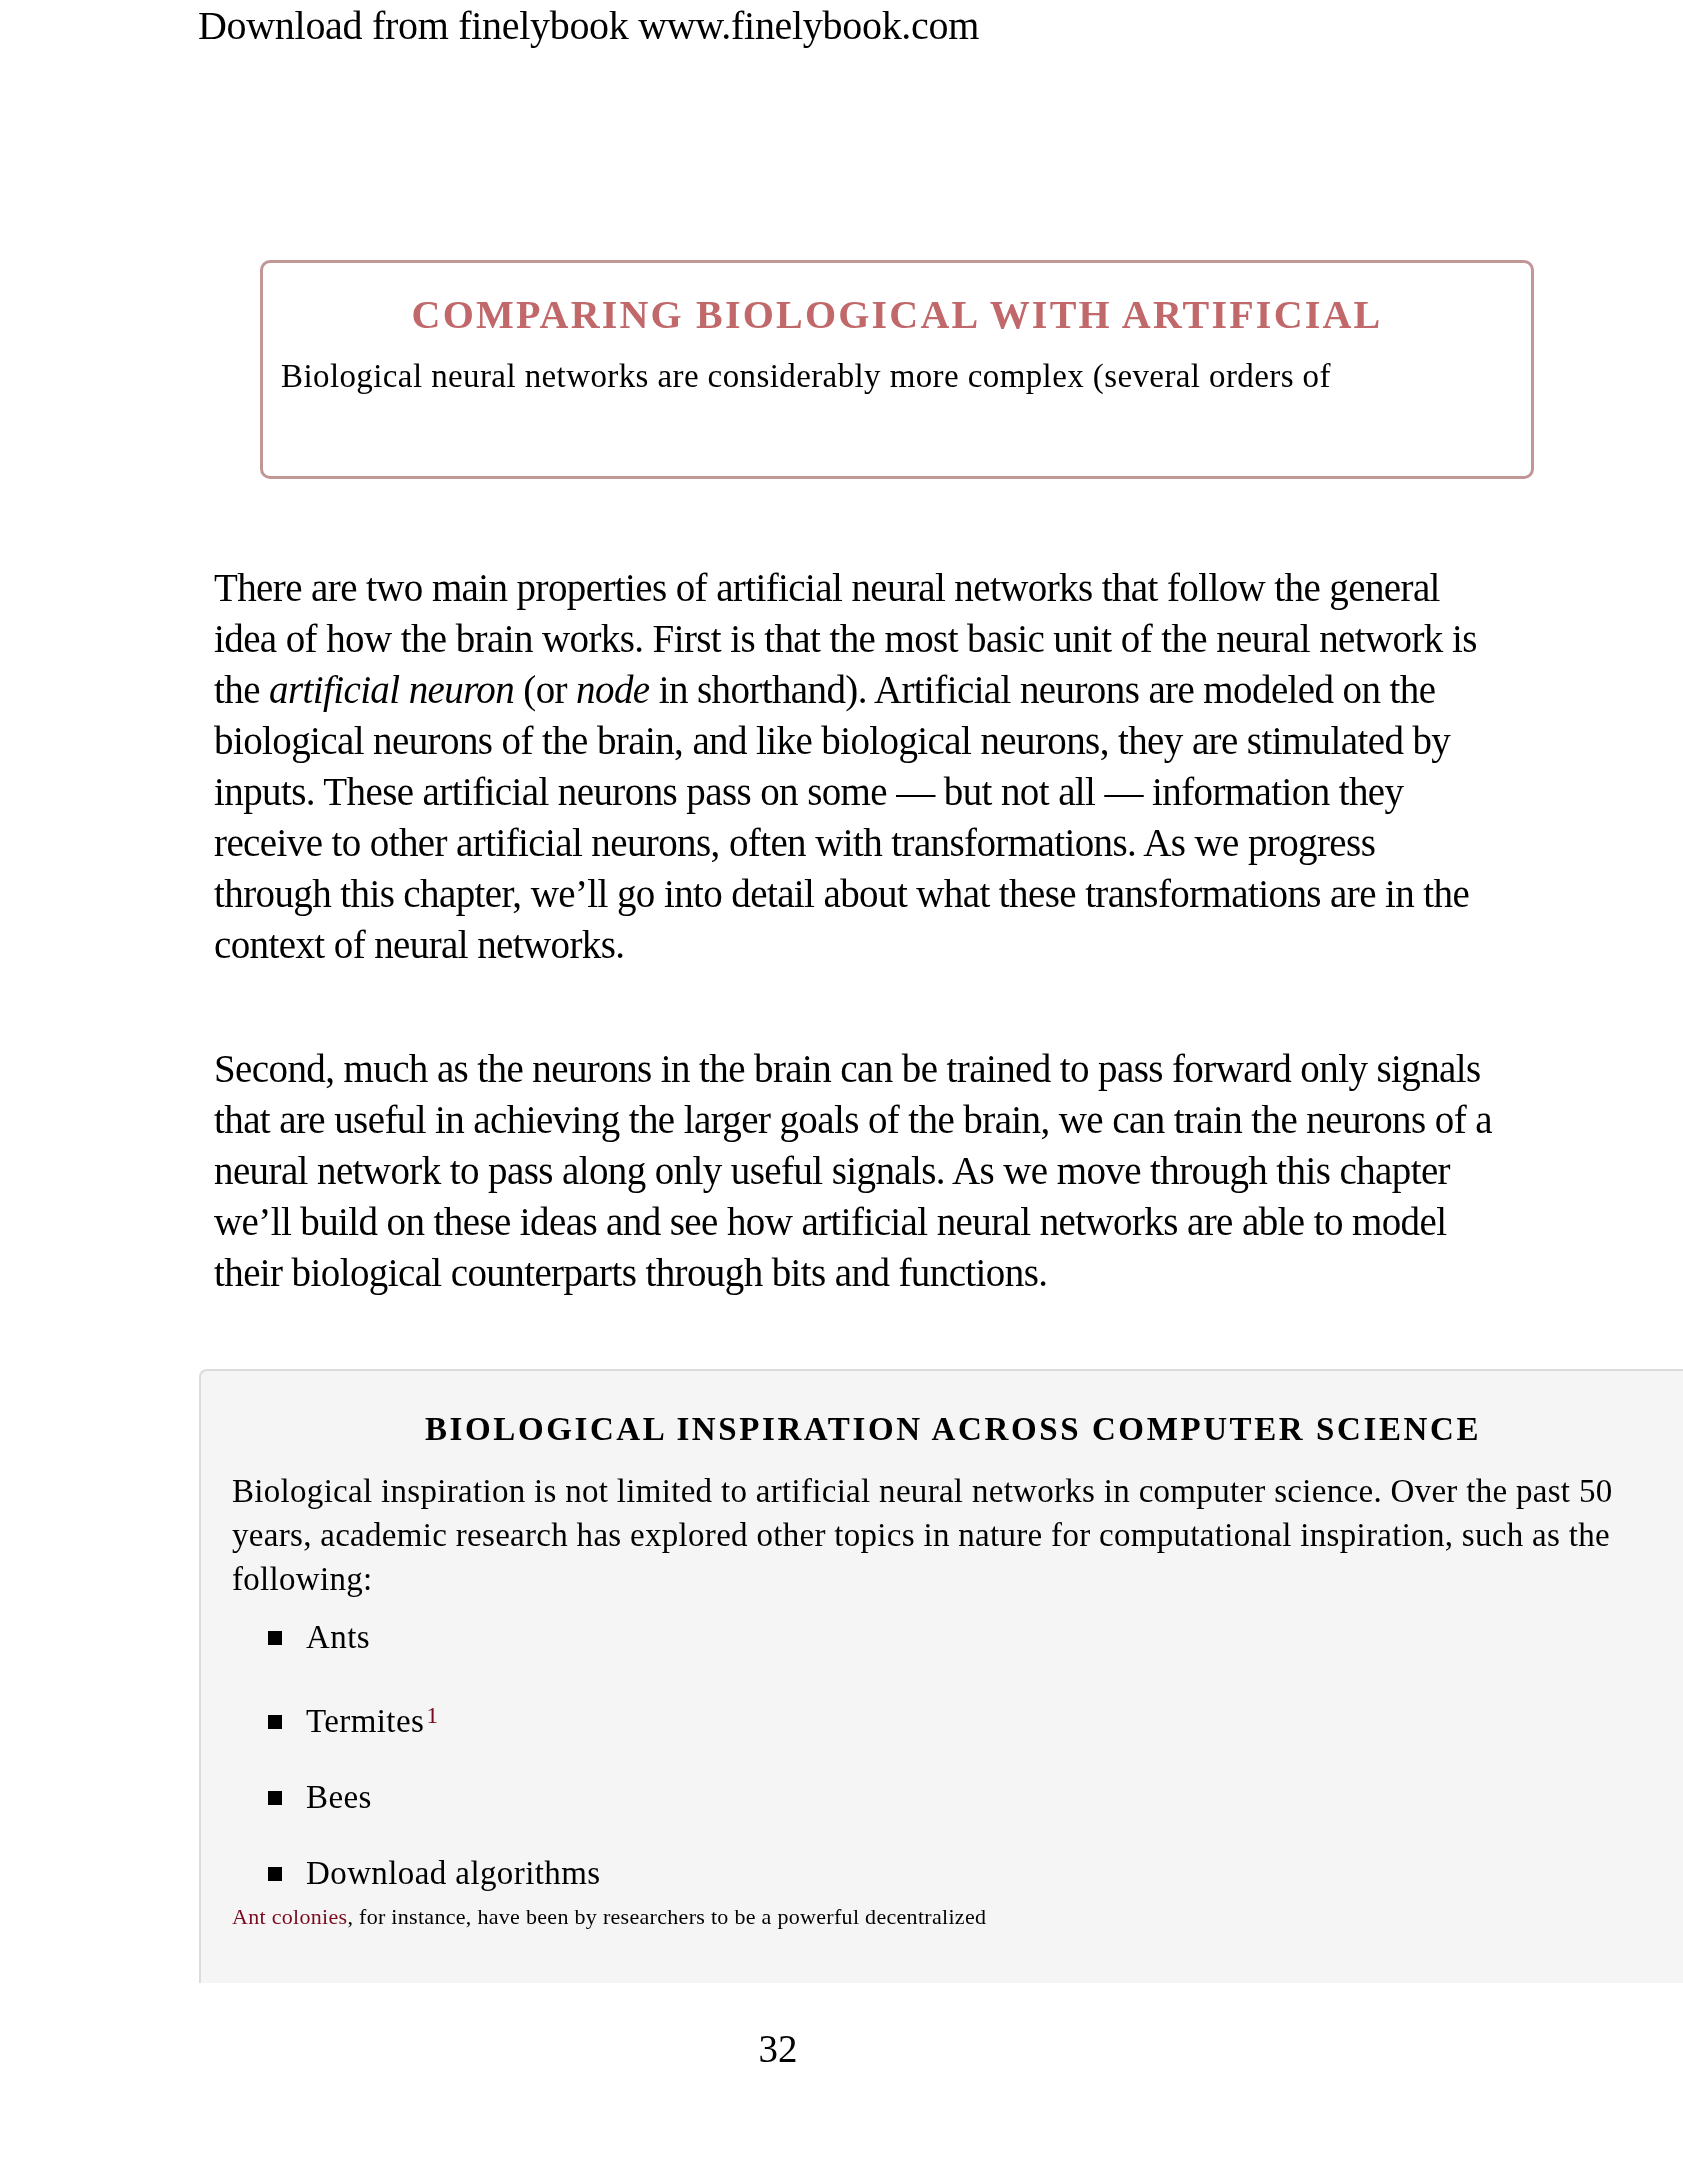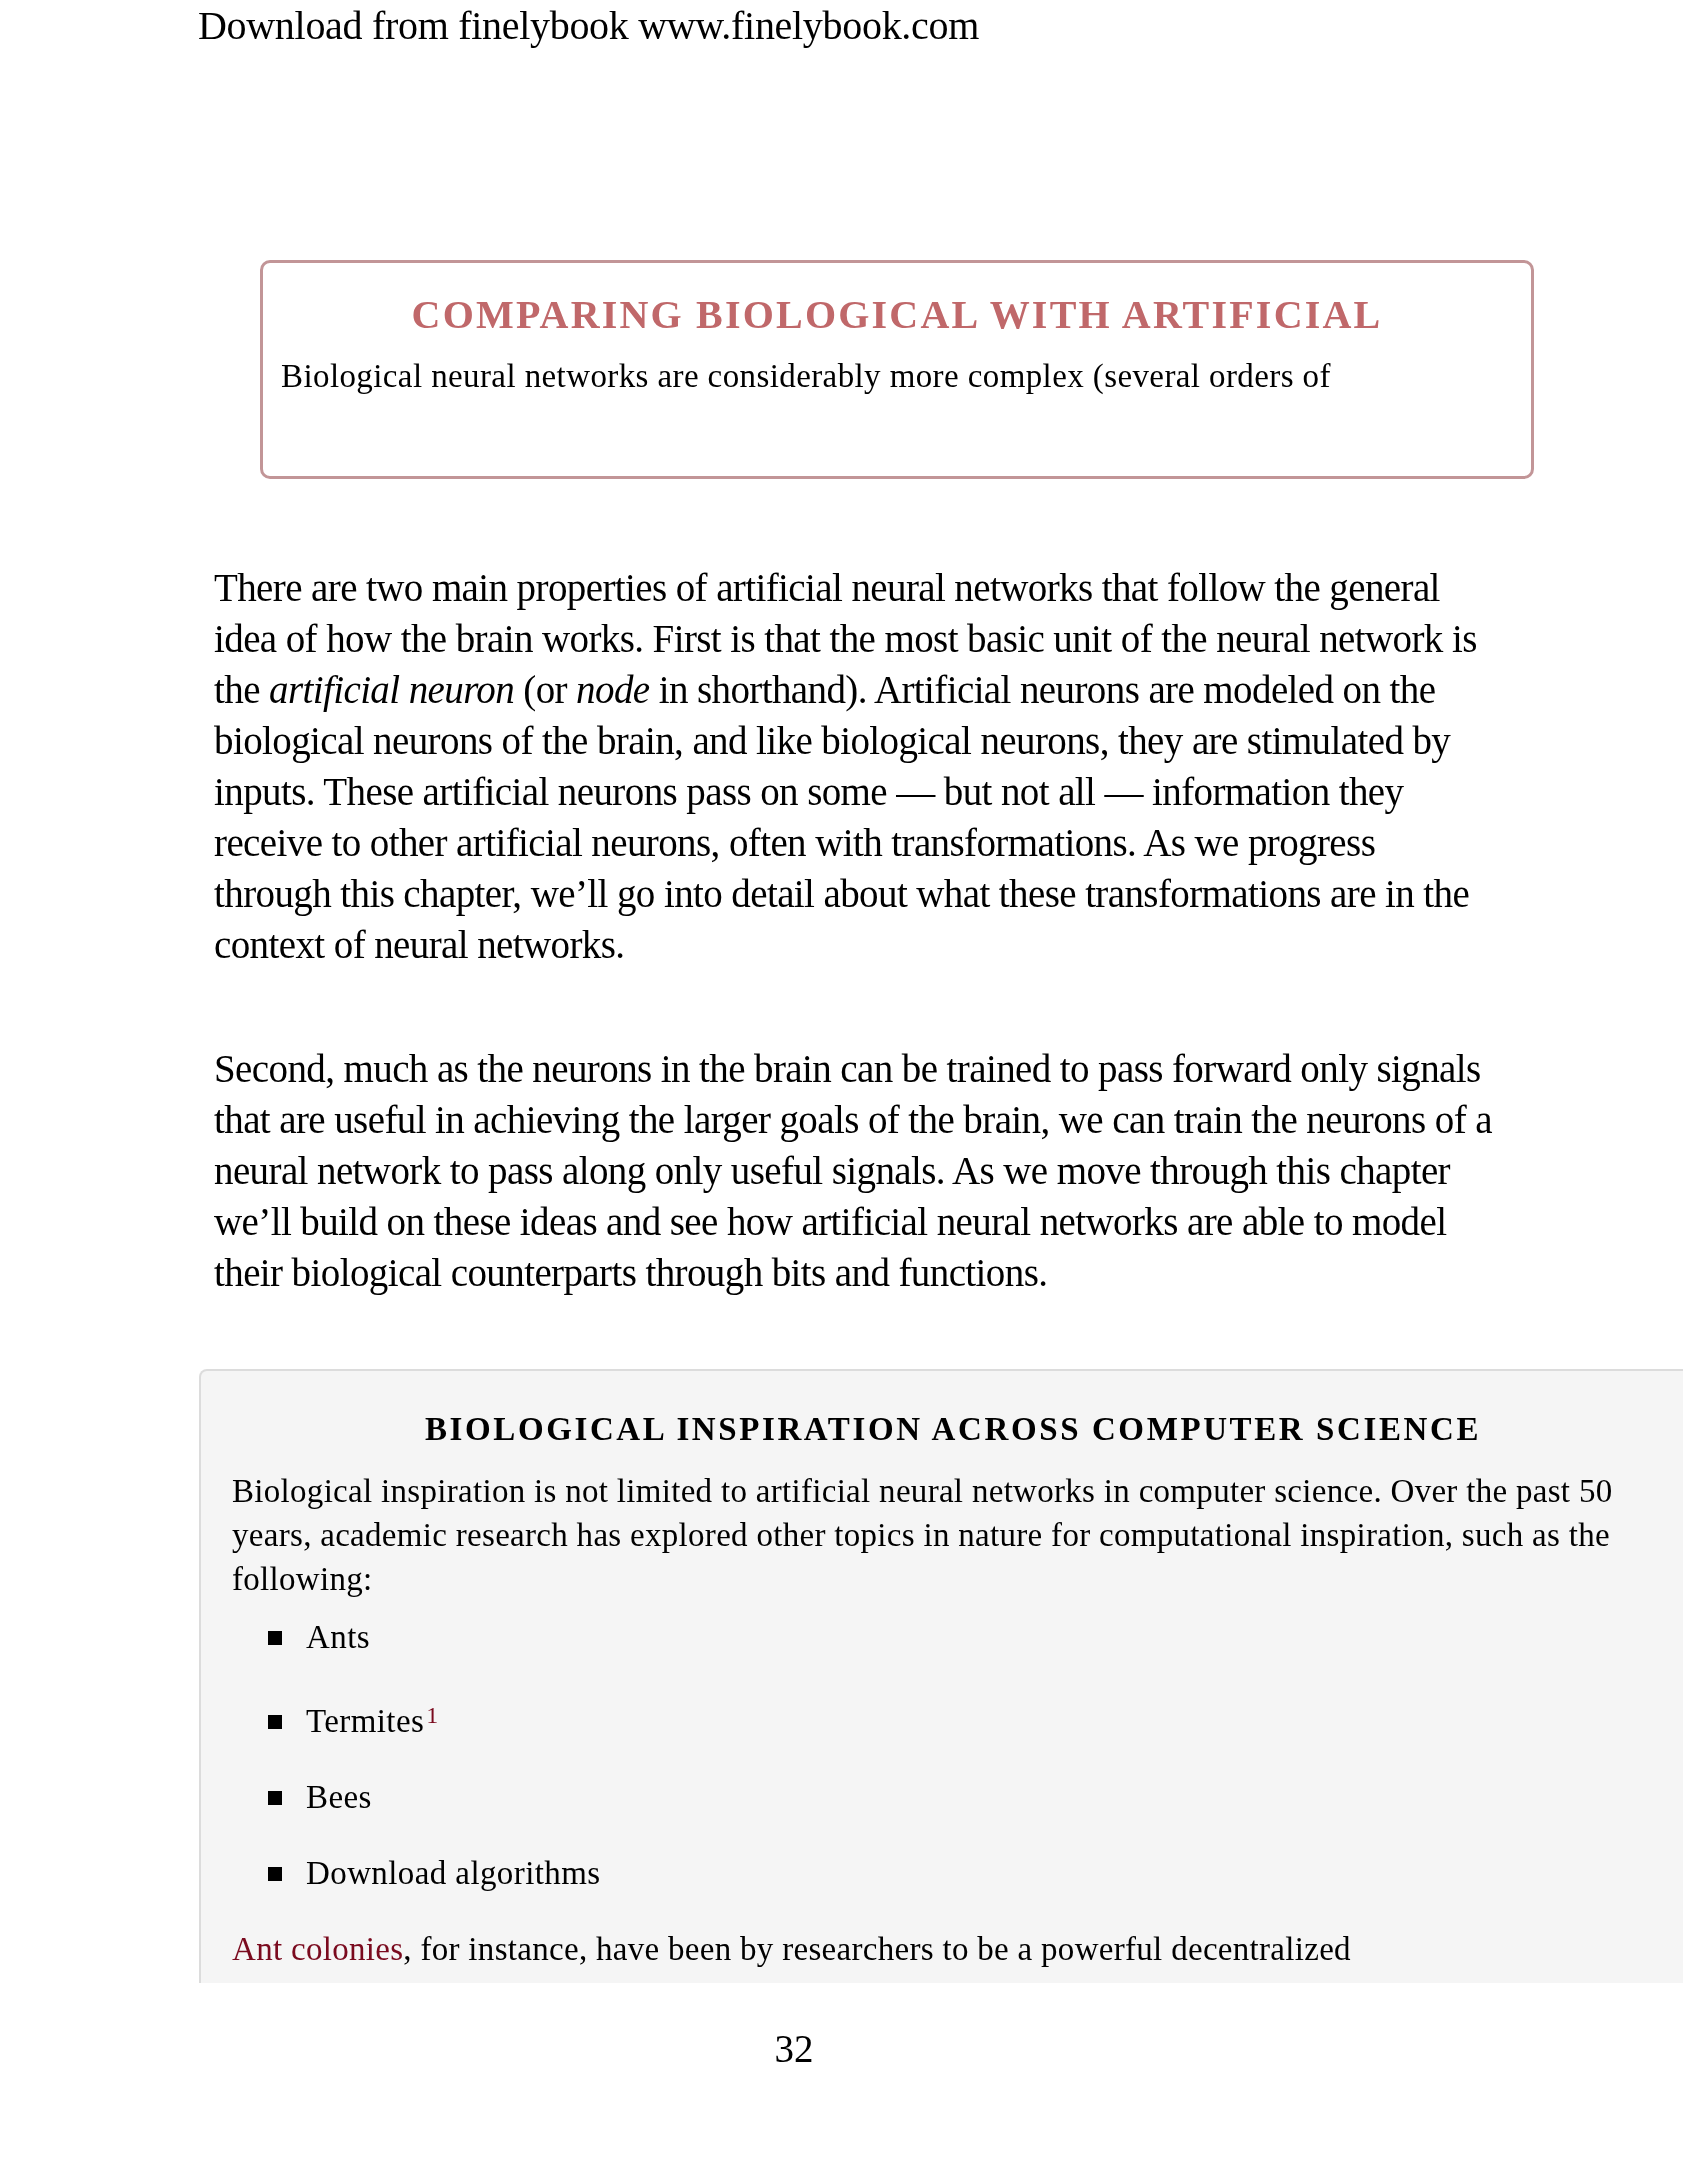--- a/index.html
+++ b/index.html
@@ -25,25 +25,25 @@
   .sidebar-title { position: absolute; left: 0; right: 0; top: 36px; text-align: center;
                    font-weight: bold; font-size: 33px; letter-spacing: 2.6px; line-height: 44px; }
   .sidebar-body { position: absolute; left: 31px; right: 20px; top: 98px; font-size: 33px;
                   line-height: 44px; letter-spacing: 0.3px; }
   .bullet-list { position: absolute; left: 67px; top: 0; margin: 0; padding: 0; list-style: none; }
   .bullet-item { position: absolute; left: 0; white-space: nowrap; font-size: 33px; line-height: 44px;
                  letter-spacing: 0.4px; }
   .bullet-square { position: absolute; left: 0; top: 16px; width: 14px; height: 14px; background: #000; }
   .bullet-text { position: absolute; left: 38px; top: 0; }
   .footnote { color: #7a0a1e; font-size: 24px; vertical-align: top; position: relative; top: -6px; margin-left: 2px; }
-  .sidebar-last { position: absolute; left: 31px; top: 556px; font-size: 33px; line-height: 44px;
+  .sidebar-last { position: absolute; left: 31px; top: 524px; font-size: 22px; line-height: 44px;
                   letter-spacing: 0.3px; white-space: nowrap; }
   .link { color: #7a0a1e; text-decoration: none; }
 
-  .page-number { position: absolute; left: 16px; width: 1556px; top: 2025px; text-align: center;
+  .page-number { position: absolute; left: 0; width: 1556px; top: 2025px; text-align: center;
                  font-size: 39px; line-height: 48px; }
   em { font-style: italic; }
 </style>
 </head>
 <body>
 
 <div class="header">Download from finelybook www.finelybook.com</div>
 
 <div class="callout">
   <div class="callout-title">COMPARING BIOLOGICAL WITH ARTIFICIAL</div>

